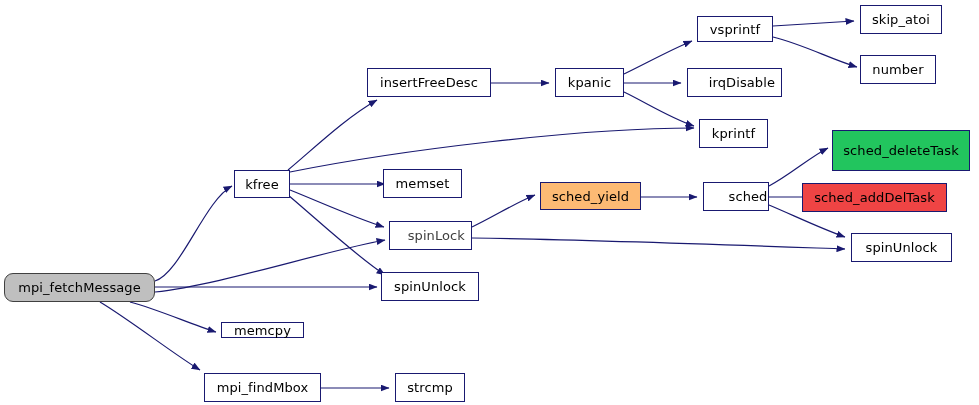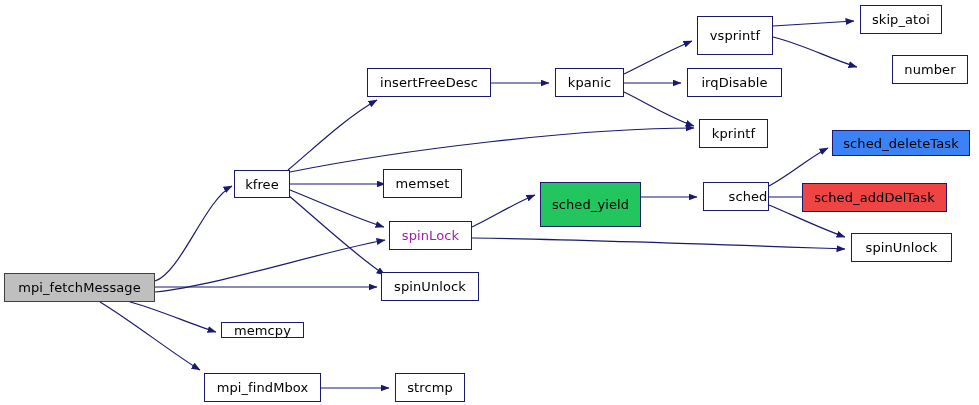--- a/index.html
+++ b/index.html
@@ -81,63 +81,63 @@
         <path d="M472,238 C600,240 760,246 845,249" fill="none" stroke="#191970" stroke-width="1.2" marker-end="url(#arrowhead)"></path>
         <path d="M641,197 L697,197" fill="none" stroke="#191970" stroke-width="1.2" marker-end="url(#arrowhead)"></path>
         <path d="M769,186 C790,175 810,157 828,148" fill="none" stroke="#191970" stroke-width="1.2" marker-end="url(#arrowhead)"></path>
         <path d="M769,197 L820,197" fill="none" stroke="#191970" stroke-width="1.2" marker-end="url(#arrowhead)"></path>
         <path d="M769,205 C795,216 822,229 845,237" fill="none" stroke="#191970" stroke-width="1.2" marker-end="url(#arrowhead)"></path>
         <path d="M321,388 L389,388" fill="none" stroke="#191970" stroke-width="1.2" marker-end="url(#arrowhead)"></path>
       </g>
   </svg>
 
   <div id="nodes-layer">
-      <div class="gnode root" style="left: 4px; top: 273px; width: 151px; height: 29px; border-color: rgb(64, 64, 64); background: rgb(191, 191, 191); color: rgb(0, 0, 0);">
+      <div class="gnode root" style="left: 4px; top: 273px; width: 151px; height: 29px; border-color: rgb(64, 64, 64); background: rgb(191, 191, 191); color: rgb(0, 0, 0); border-radius: 9px;">
         <span class="gnode-label">mpi_fetchMessage</span>
       </div>
       <div class="gnode" style="left: 234px; top: 170px; width: 56px; height: 28px; border-color: rgb(25, 25, 112); background: rgb(255, 255, 255); color: rgb(0, 0, 0);">
         <span class="gnode-label">kfree</span>
       </div>
       <div class="gnode" style="left: 367px; top: 68px; width: 124px; height: 29px; border-color: rgb(25, 25, 112); background: rgb(255, 255, 255); color: rgb(0, 0, 0);">
         <span class="gnode-label">insertFreeDesc</span>
       </div>
       <div class="gnode" style="left: 555px; top: 68px; width: 69px; height: 29px; border-color: rgb(25, 25, 112); background: rgb(255, 255, 255); color: rgb(0, 0, 0);">
         <span class="gnode-label">kpanic</span>
       </div>
-      <div class="gnode" style="left: 697px; top: 16px; width: 76px; height: 39px; border-color: rgb(25, 25, 112); background: rgb(255, 255, 255); color: rgb(0, 0, 0);">
+      <div class="gnode" style="left: 697px; top: 16px; width: 76px; height: 26px; border-color: rgb(25, 25, 112); background: rgb(255, 255, 255); color: rgb(0, 0, 0);">
         <span class="gnode-label">vsprintf</span>
       </div>
       <div class="gnode" style="left: 860px; top: 5px; width: 82px; height: 29px; border-color: rgb(25, 25, 112); background: rgb(255, 255, 255); color: rgb(0, 0, 0);">
         <span class="gnode-label">skip_atoi</span>
       </div>
-      <div class="gnode" style="left: 892px; top: 55px; width: 76px; height: 29px; border-color: rgb(25, 25, 112); background: rgb(255, 255, 255); color: rgb(0, 0, 0);">
+      <div class="gnode" style="left: 860px; top: 55px; width: 76px; height: 29px; border-color: rgb(25, 25, 112); background: rgb(255, 255, 255); color: rgb(0, 0, 0);">
         <span class="gnode-label">number</span>
       </div>
-      <div class="gnode" style="left: 687px; top: 68px; width: 95px; height: 29px; border-color: rgb(25, 25, 112); background: rgb(255, 255, 255); color: rgb(0, 0, 0);">
+      <div class="gnode" style="left: 687px; top: 68px; width: 95px; height: 29px; border-color: rgb(25, 25, 112); background: rgb(255, 255, 255); color: rgb(0, 0, 0); justify-content: flex-end;">
         <span class="gnode-label">irqDisable</span>
       </div>
       <div class="gnode" style="left: 699px; top: 119px; width: 69px; height: 29px; border-color: rgb(25, 25, 112); background: rgb(255, 255, 255); color: rgb(0, 0, 0);">
         <span class="gnode-label">kprintf</span>
       </div>
       <div class="gnode" style="left: 383px; top: 169px; width: 79px; height: 29px; border-color: rgb(25, 25, 112); background: rgb(255, 255, 255); color: rgb(0, 0, 0);">
         <span class="gnode-label">memset</span>
       </div>
-      <div class="gnode" style="left: 389px; top: 221px; width: 83px; height: 29px; border-color: rgb(25, 25, 112); background: rgb(255, 255, 255); color: #a21caf;">
+      <div class="gnode" style="left: 389px; top: 221px; width: 83px; height: 29px; border-color: rgb(25, 25, 112); background: rgb(255, 255, 255); color: #404040; justify-content: flex-end;">
         <span class="gnode-label">spinLock</span>
       </div>
       <div class="gnode" style="left: 381px; top: 272px; width: 98px; height: 29px; border-color: rgb(25, 25, 112); background: rgb(255, 255, 255); color: rgb(0, 0, 0);">
         <span class="gnode-label">spinUnlock</span>
       </div>
-      <div class="gnode" style="left: 540px; top: 182px; width: 101px; height: 45px; border-color: rgb(25, 25, 112); background: #22c55e; color: rgb(0, 0, 0);">
+      <div class="gnode" style="left: 540px; top: 182px; width: 101px; height: 28px; border-color: rgb(25, 25, 112); background: #fdba74; color: rgb(0, 0, 0);">
         <span class="gnode-label">sched_yield</span>
       </div>
       <div class="gnode" style="left: 703px; top: 182px; width: 66px; height: 29px; border-color: rgb(25, 25, 112); background: rgb(255, 255, 255); color: rgb(0, 0, 0); padding-left: 24px;">
         <span class="gnode-label">sched</span>
       </div>
-      <div class="gnode" style="left: 832px; top: 130px; width: 138px; height: 26px; border-color: rgb(25, 25, 112); background: #3b82f6; color: rgb(0, 0, 0);">
+      <div class="gnode" style="left: 832px; top: 130px; width: 138px; height: 41px; border-color: rgb(25, 25, 112); background: #22c55e; color: rgb(0, 0, 0);">
         <span class="gnode-label">sched_deleteTask</span>
       </div>
       <div class="gnode" style="left: 802px; top: 183px; width: 145px; height: 29px; border-color: rgb(25, 25, 112); background: #ef4444; color: rgb(0, 0, 0);">
         <span class="gnode-label">sched_addDelTask</span>
       </div>
       <div class="gnode" style="left: 851px; top: 233px; width: 101px; height: 29px; border-color: rgb(25, 25, 112); background: rgb(255, 255, 255); color: rgb(0, 0, 0);">
         <span class="gnode-label">spinUnlock</span>
       </div>
       <div class="gnode" style="left: 221px; top: 322px; width: 83px; height: 16px; border-color: rgb(25, 25, 112); background: rgb(255, 255, 255); color: rgb(0, 0, 0);">
         <span class="gnode-label">memcpy</span>

